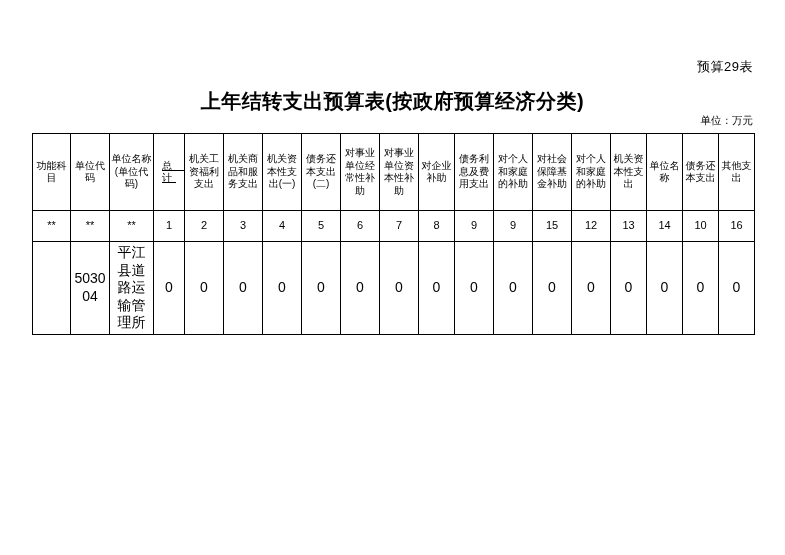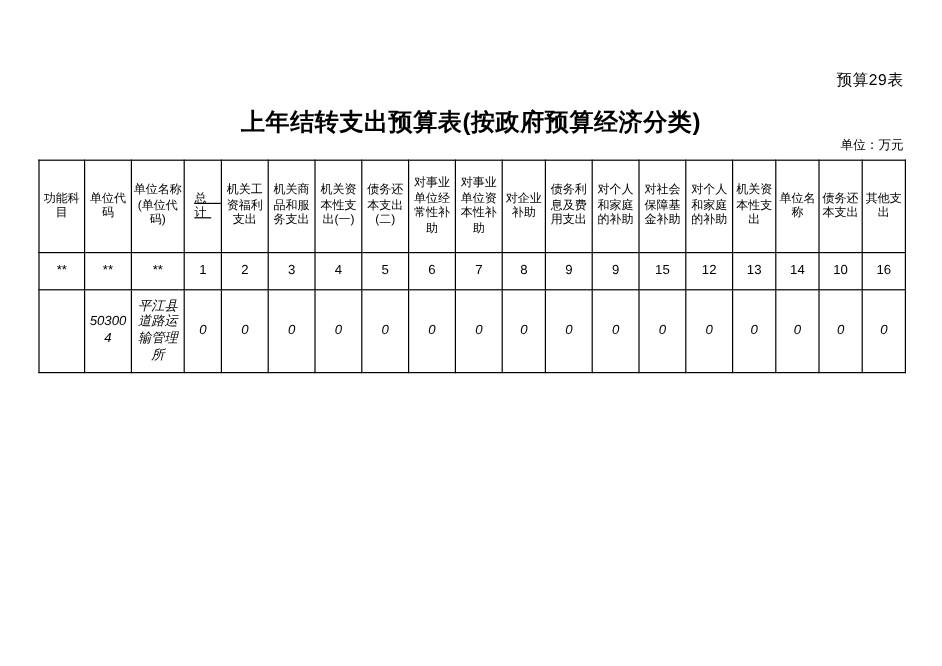--- a/index.html
+++ b/index.html
@@ -71,22 +71,21 @@
   table.budget tr.header-row td {
     height: 72px;
     font-size: 10px;
   }
   table.budget tr.number-row td {
     height: 26px;
     font-size: 11px;
   }
   table.budget tr.data-row td {
     height: 64px;
-    font-size: 11px;
-    font-style: italic;
+    font-size: 14px;
   }
   td.sum-col {
     letter-spacing: 4px;
     text-decoration: underline;
   }
   .cell-inner {
     display: block;
     width: 100%;
   }
 </style>

